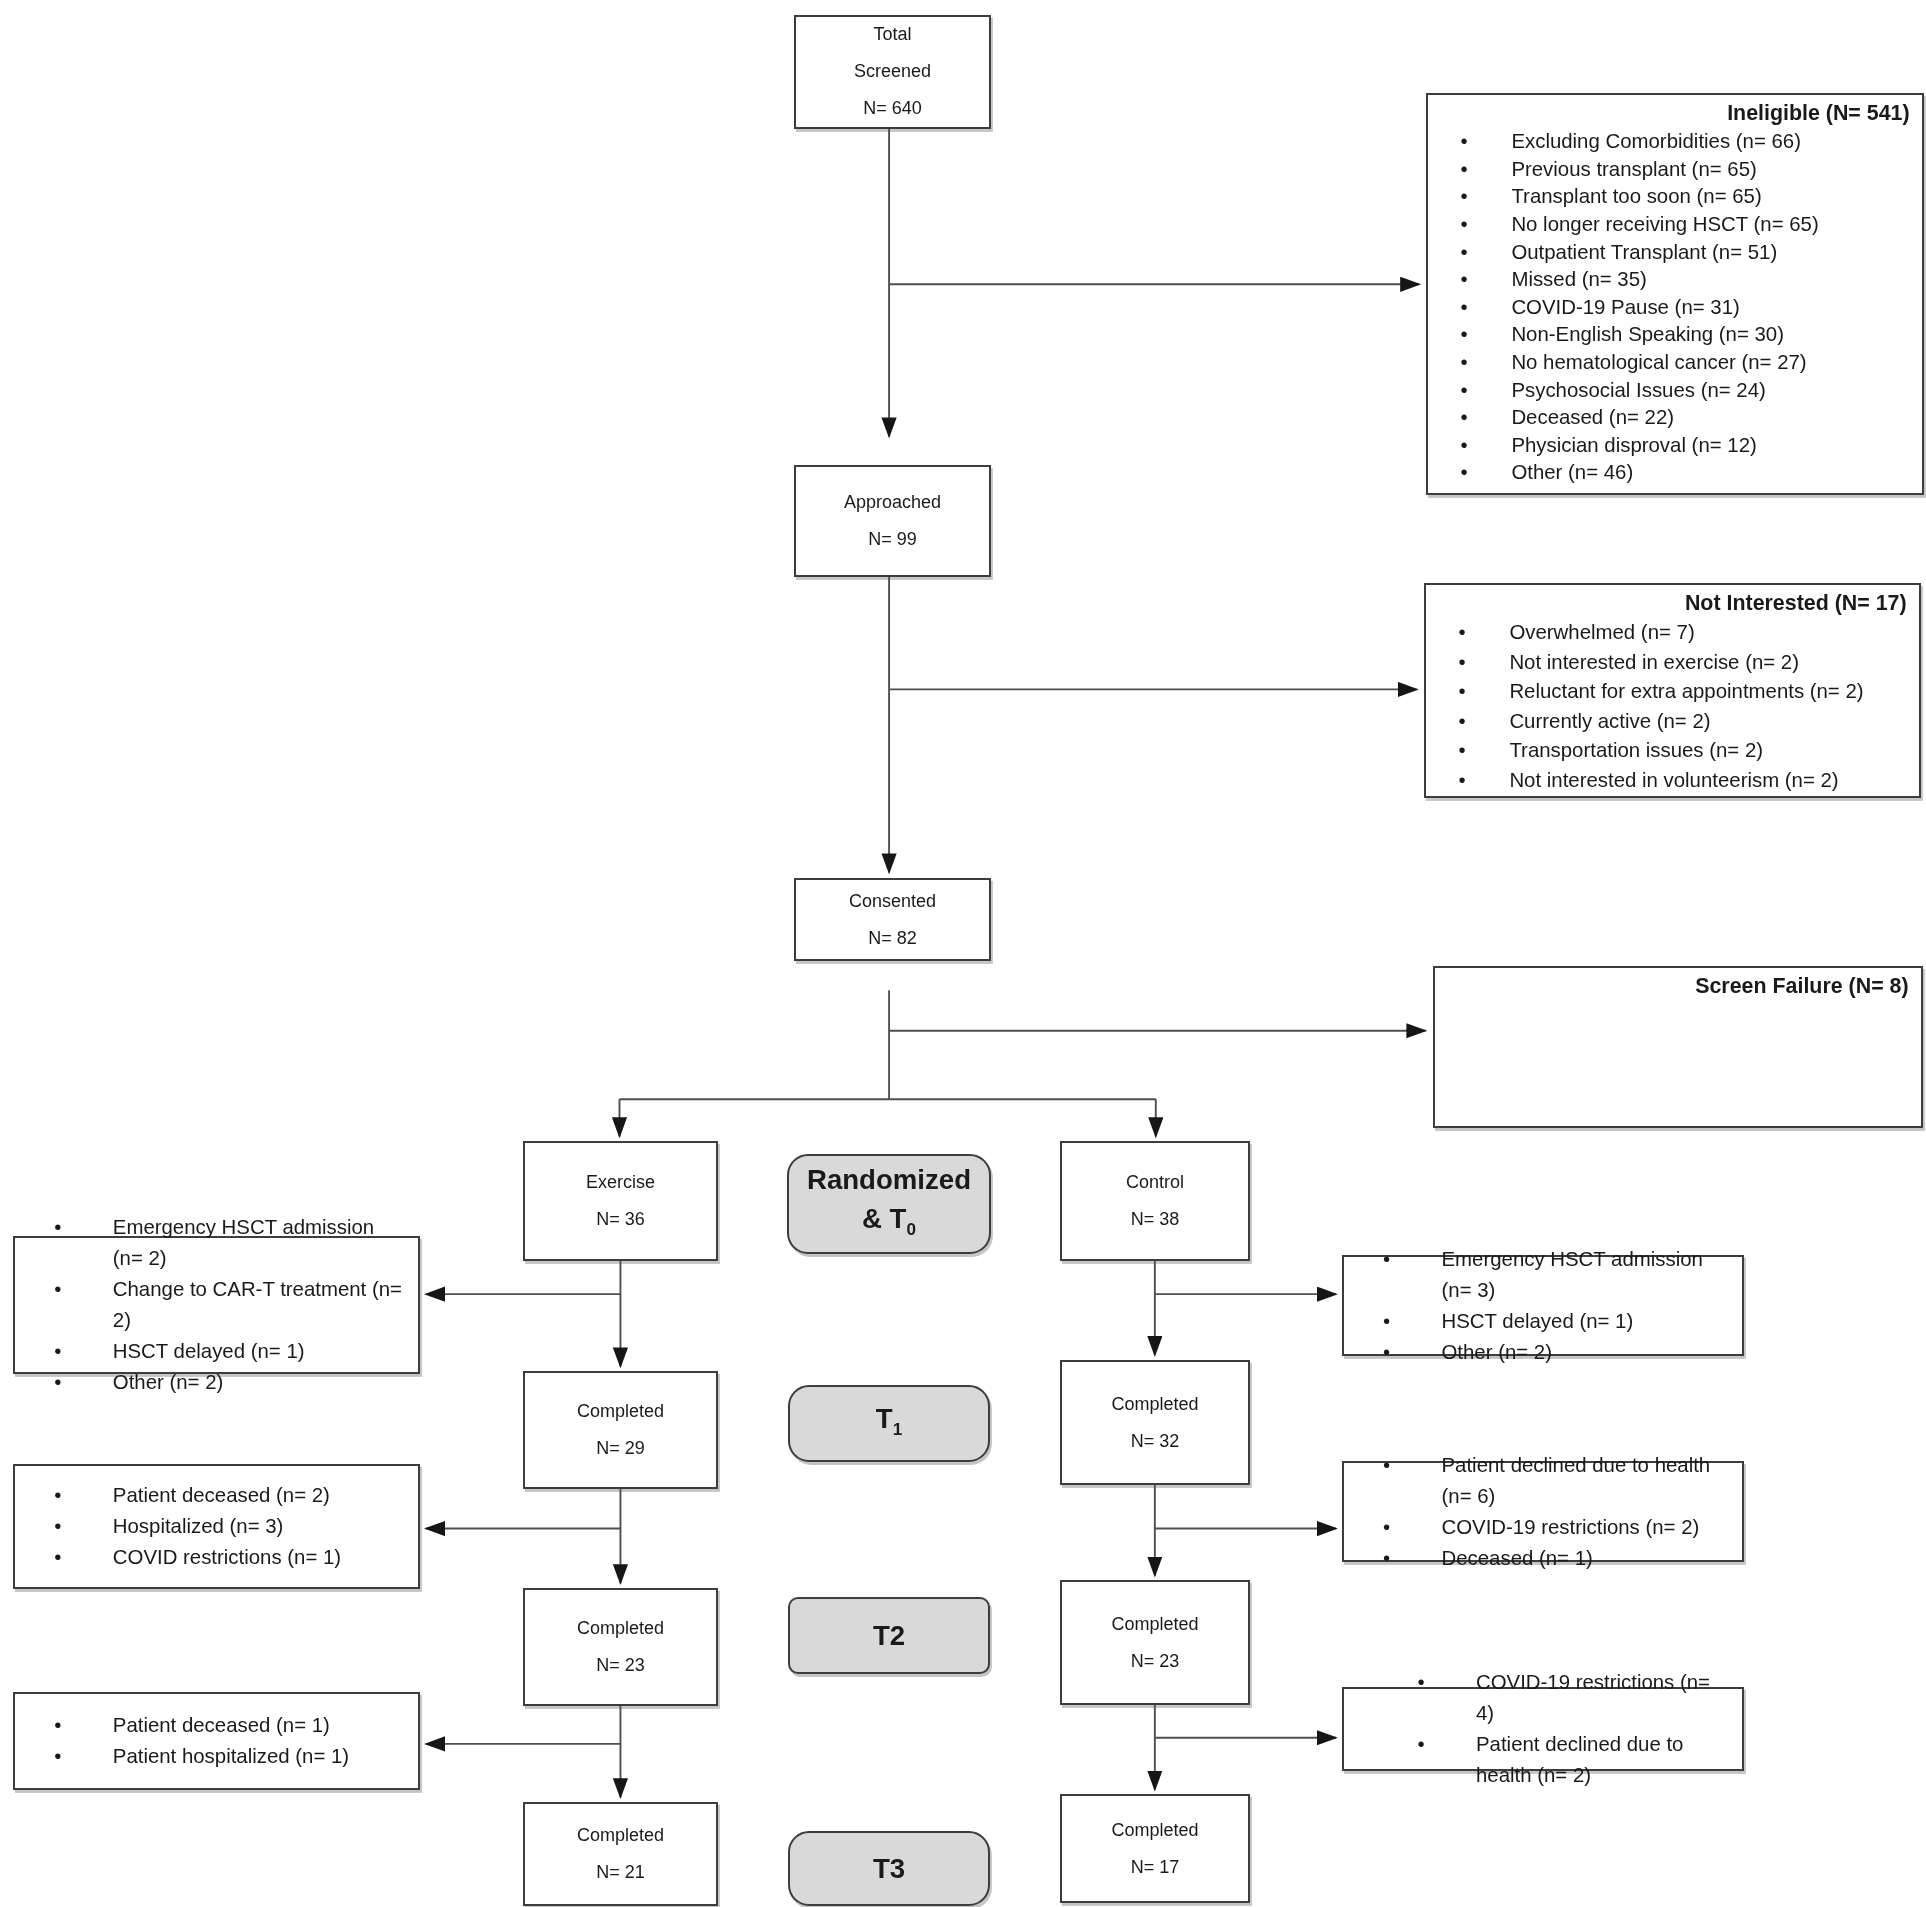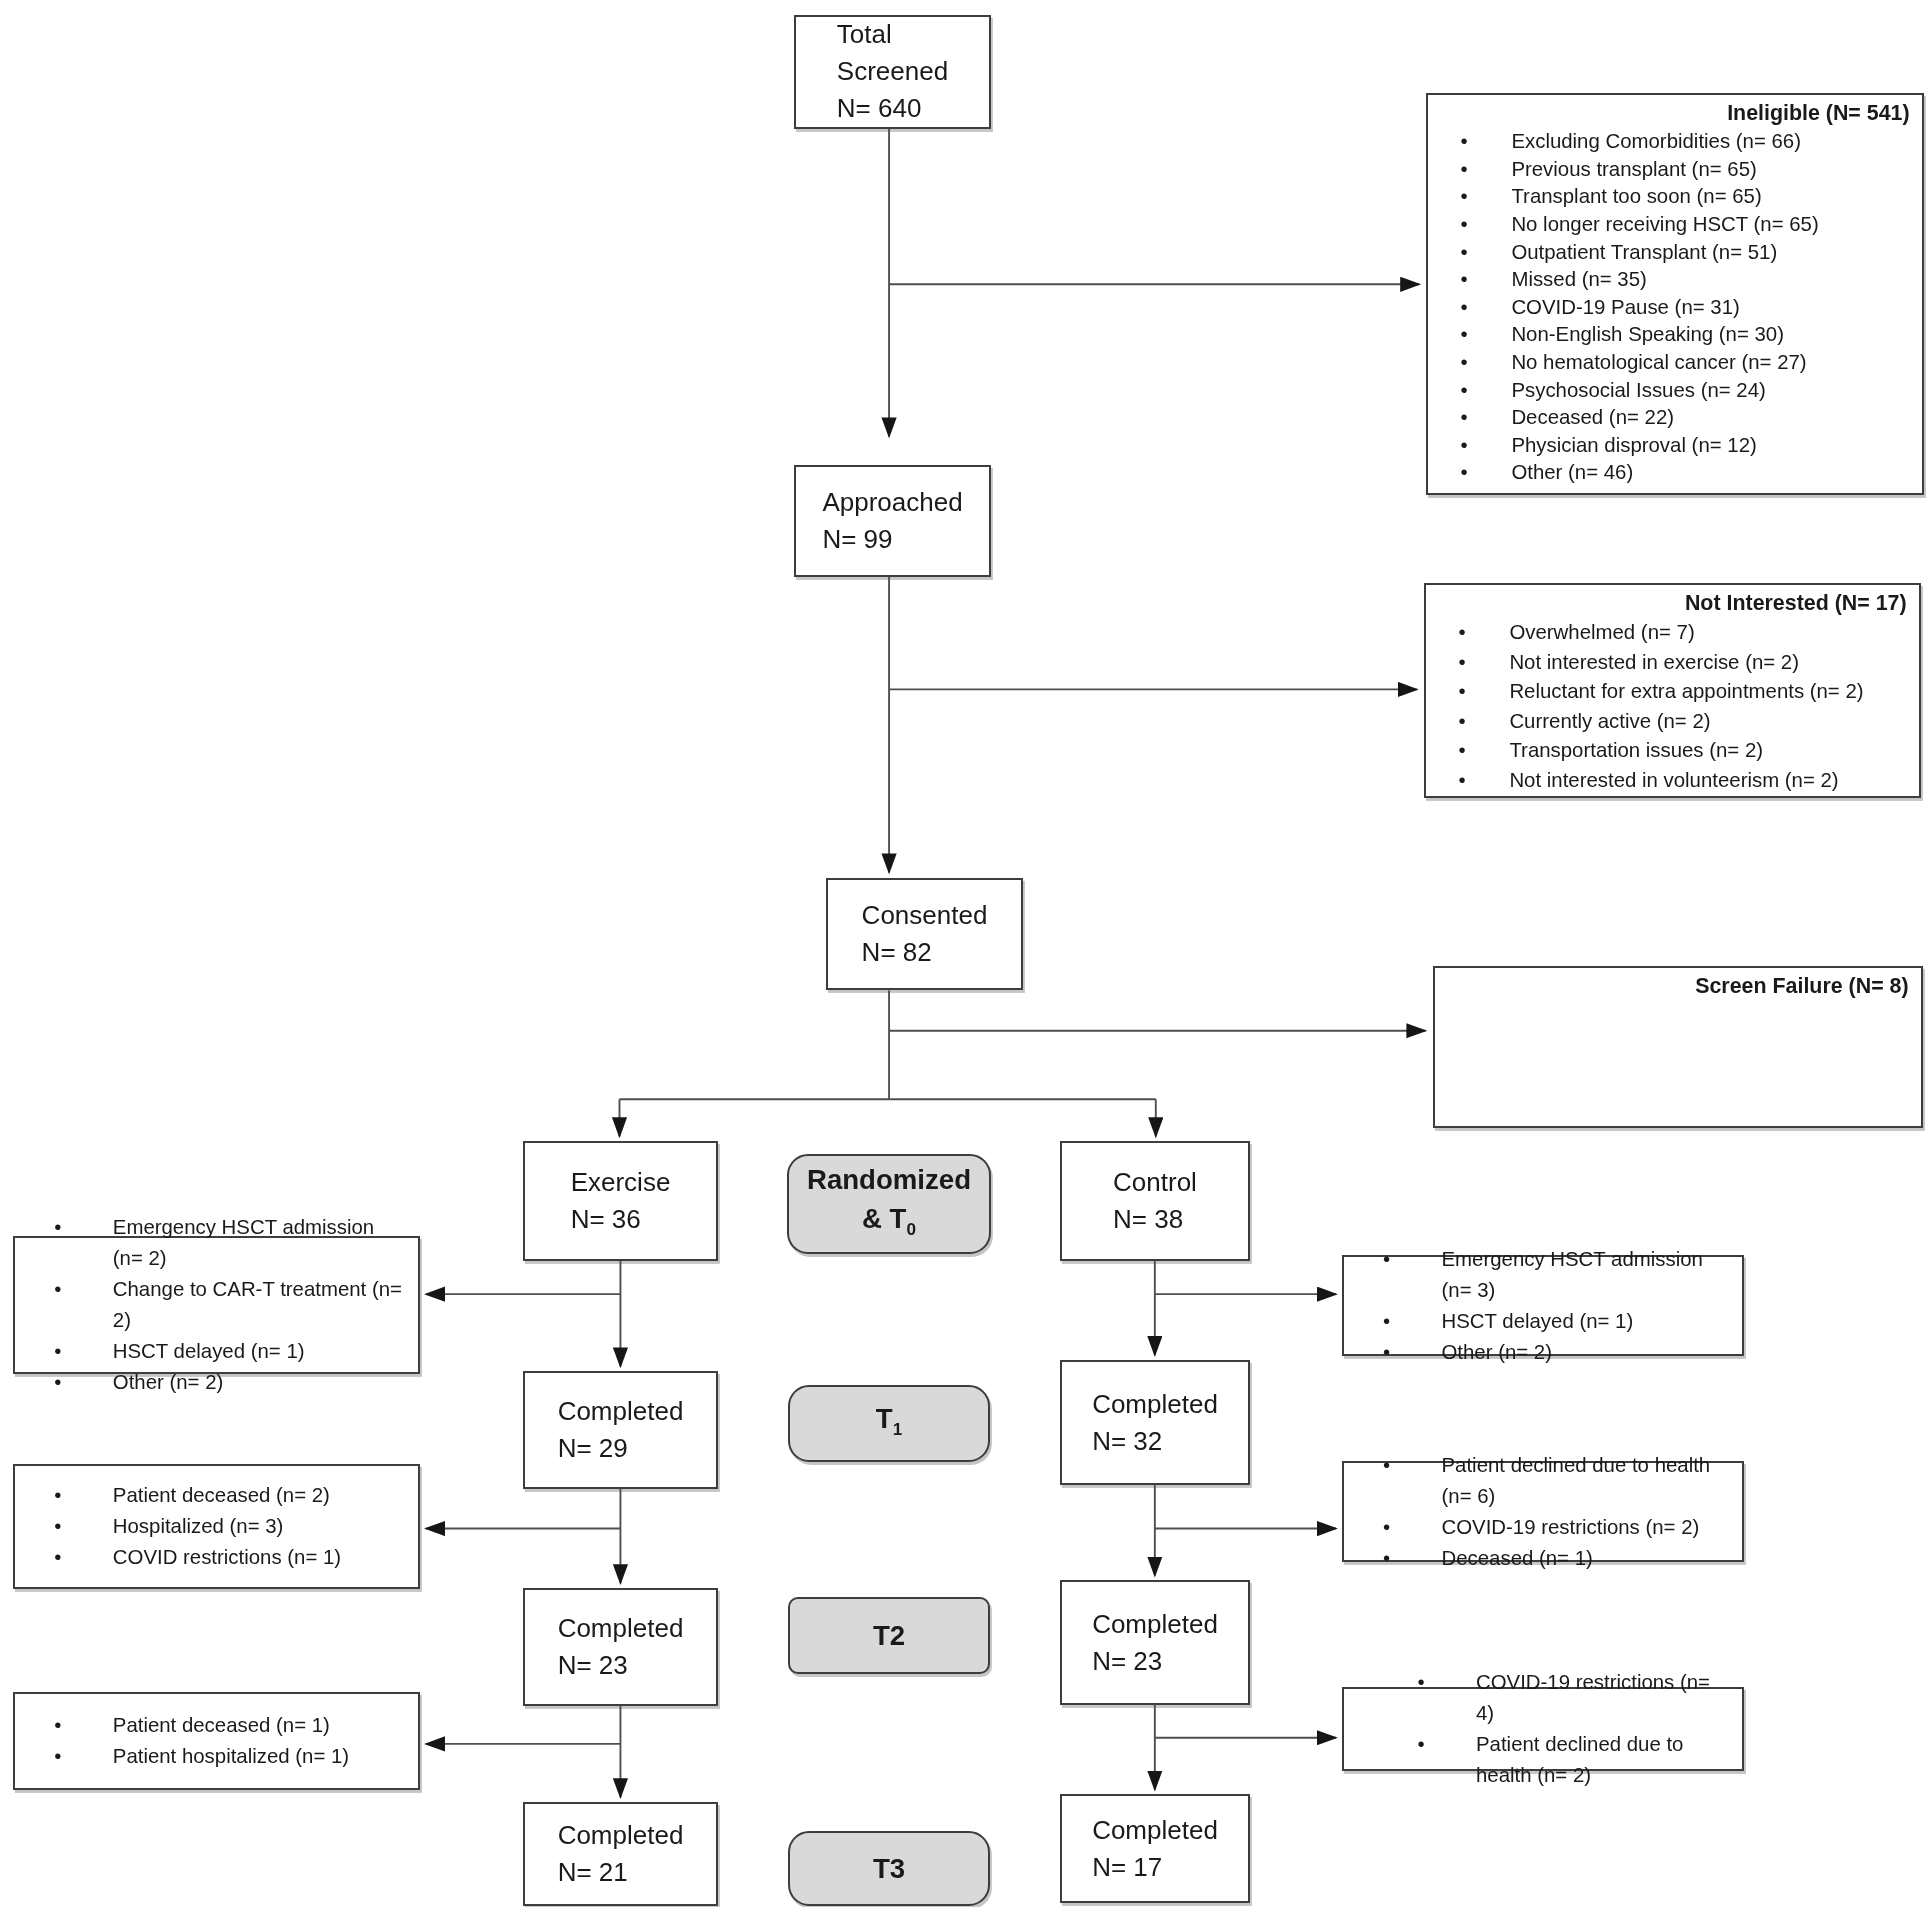--- a/index.html
+++ b/index.html
@@ -14,22 +14,23 @@
   #connectors { position: absolute; left: 0; top: 0; width: 1926px; height: 1907px; }
 
   .node {
     position: absolute;
     background: #ffffff;
     border: 2.4px solid #3d3d3d;
     box-shadow: 1.9px 2.9px 0 rgba(89,89,89,0.35);
     display: flex;
     align-items: center;
     justify-content: center;
+    text-align: center;
     white-space: pre-line;
-    font-size: 26px;
+    font-size: 18px;
     line-height: 37px;
     box-sizing: border-box;
   }
 
   .tp {
     position: absolute;
     background: #d9d9d9;
     border: 2.4px solid #3d3d3d;
     border-radius: 21px;
     box-shadow: 1.9px 2.9px 0 rgba(89,89,89,0.35);
@@ -120,21 +121,21 @@
     </g>
   </svg>
 
   <div class="node" style="left:794px; top:14.7px; width:197px; height:114px;">Total
 Screened
 N= 640</div>
 
   <div class="node" style="left:794px; top:442px; width:197px; height:112px;margin-top:23px;">Approached
 N= 99</div>
 
-  <div class="node" style="left:794px; top:878px; width:197px; height:112px;margin-left:32px;">Consented
+  <div class="node" style="left:794px; top:878px; width:197px; height:83px;">Consented
 N= 82</div>
 
   <div class="side compact" style="left:1426px; top:93px; width:498px; height:402px;">
     <div class="title">Ineligible (N= 541)</div>
     <ul>
       <li>Excluding Comorbidities (n= 66)</li>
       <li>Previous transplant (n= 65)</li>
       <li>Transplant too soon (n= 65)</li>
       <li>No longer receiving HSCT (n= 65)</li>
       <li>Outpatient Transplant (n= 51)</li>

